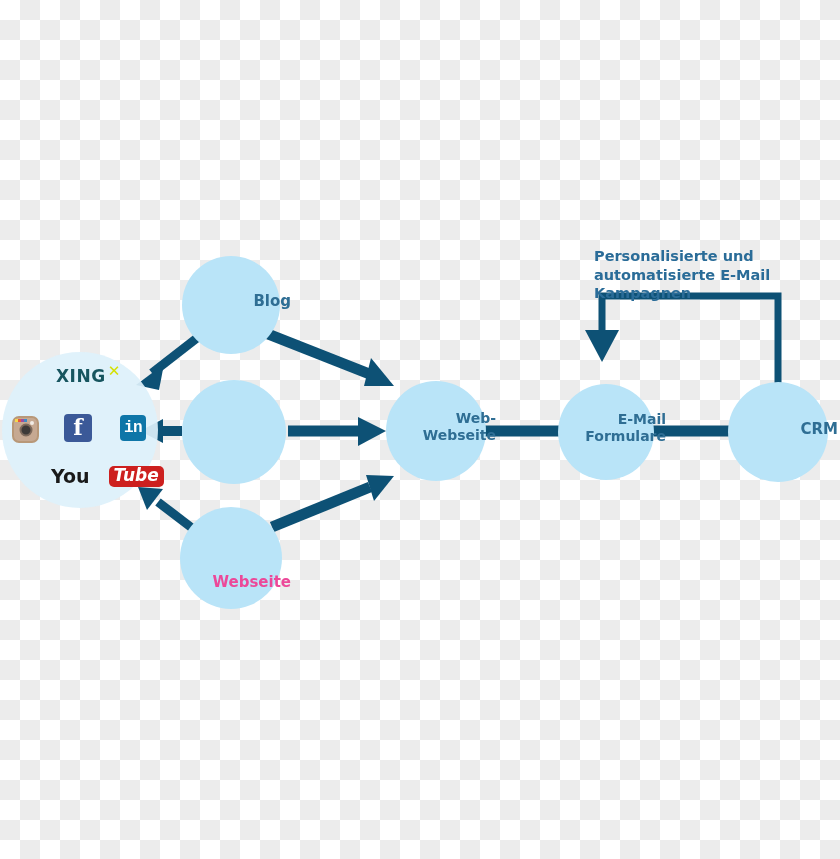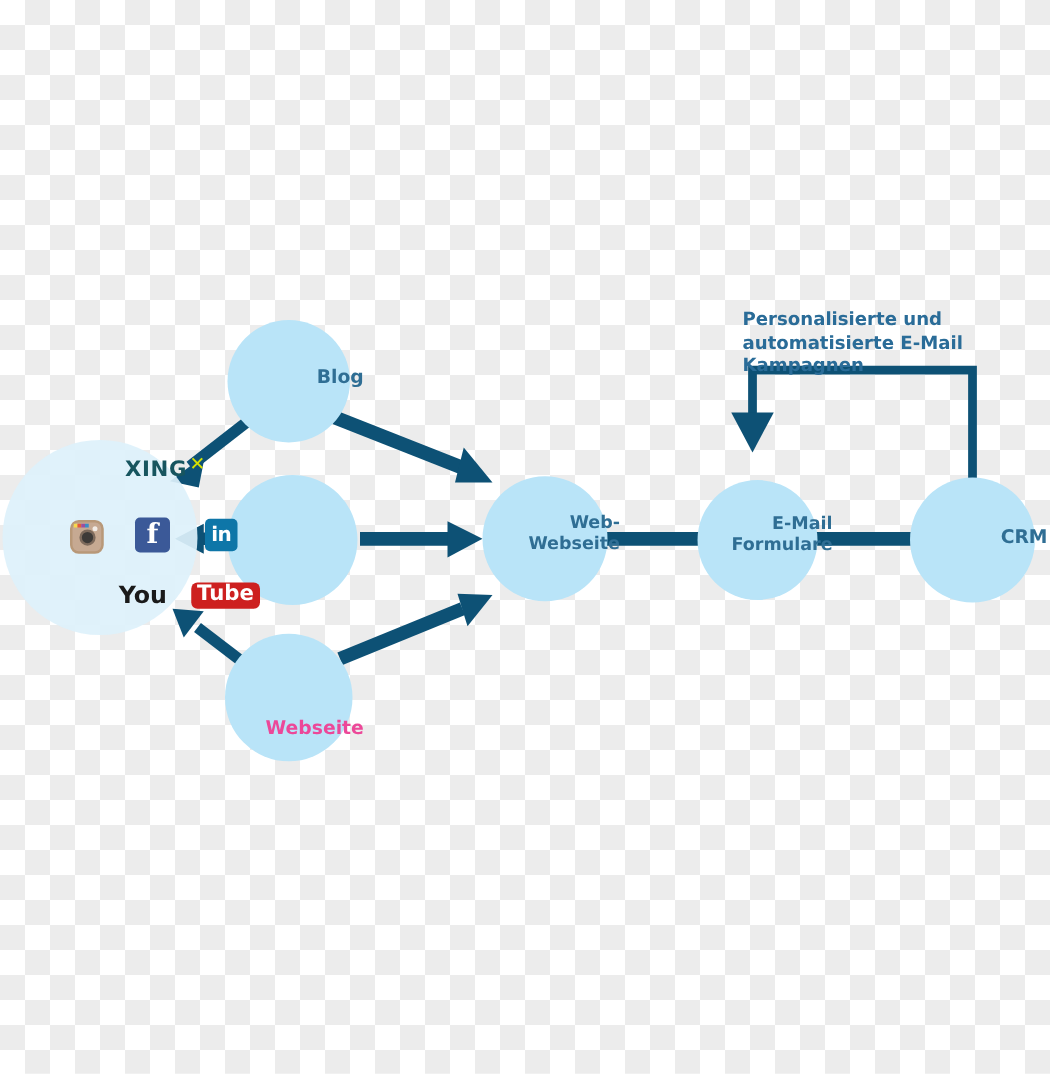--- a/index.html
+++ b/index.html
@@ -18,21 +18,21 @@
   #canvas{position:relative;width:840px;height:859px;}
   #flow-svg{position:absolute;left:0;top:0;width:840px;height:859px;}
   .node-label{
     position:absolute;
     text-align:right;
     font-weight:bold;
     line-height:1.18;
     pointer-events:none;
     white-space:pre-line;
   }
-  .social-logo{position:absolute;margin-left:44px;}
+  .social-logo{position:absolute;}
   
   .xing-wrap{display:flex;align-items:flex-start;}
   .xing-text{
     font-family:"DejaVu Sans", sans-serif;
     font-weight:bold;font-size:17px;letter-spacing:0.5px;
     color:#17555f;line-height:1;
   }
   .xing-mark{
     font-family:"DejaVu Sans", sans-serif;
     font-weight:bold;font-size:15px;color:#d4e000;
@@ -52,21 +52,21 @@
   }
   
   .yt{display:flex;align-items:center;}
   .yt-you{
     font-family:"DejaVu Sans", sans-serif;font-weight:bold;font-size:19px;
     color:#1a1a1a;line-height:1;
   }
   .yt-tube{
     font-family:"DejaVu Sans", sans-serif;font-weight:bold;font-size:17px;
     color:#ffffff;background:#cd201f;border-radius:5px;
-    padding:1px 5px 2px 5px;margin-left:3px;line-height:1.05;
+    padding:1px 5px 2px 5px;margin-left:3px;line-height:1.05;font-style:italic;
   }
   
   .ig{
     width:27px;height:27px;border-radius:7px;
     background:#c6a992;
     border:2px solid #b89878;
     position:relative;box-sizing:border-box;
   }
   .ig-lens{
     position:absolute;left:50%;top:52%;transform:translate(-50%,-50%);
@@ -178,20 +178,20 @@
         <i style="background:#e8593b"></i>
         <i style="background:#9b4fa0"></i>
         <i style="background:#3c8cc6"></i>
     </span>
     <span class="ig-lens"></span>
     <span class="ig-flash"></span>
   </div>
 
   <div class="social-logo fb" style="left:64px;top:414px;">f</div>
 
-  <div class="social-logo li" style="left:120px;top:415px;">in</div>
+  <div class="social-logo li" style="left:120px;top:415px;font-family:Liberation Mono, monospace;">in</div>
 
   <div class="social-logo yt" style="left:51px;top:466px;gap:16px;">
     <span class="yt-you">You</span>
     <span class="yt-tube">Tube</span>
   </div>
 
 </div>
 
 </body></html>

